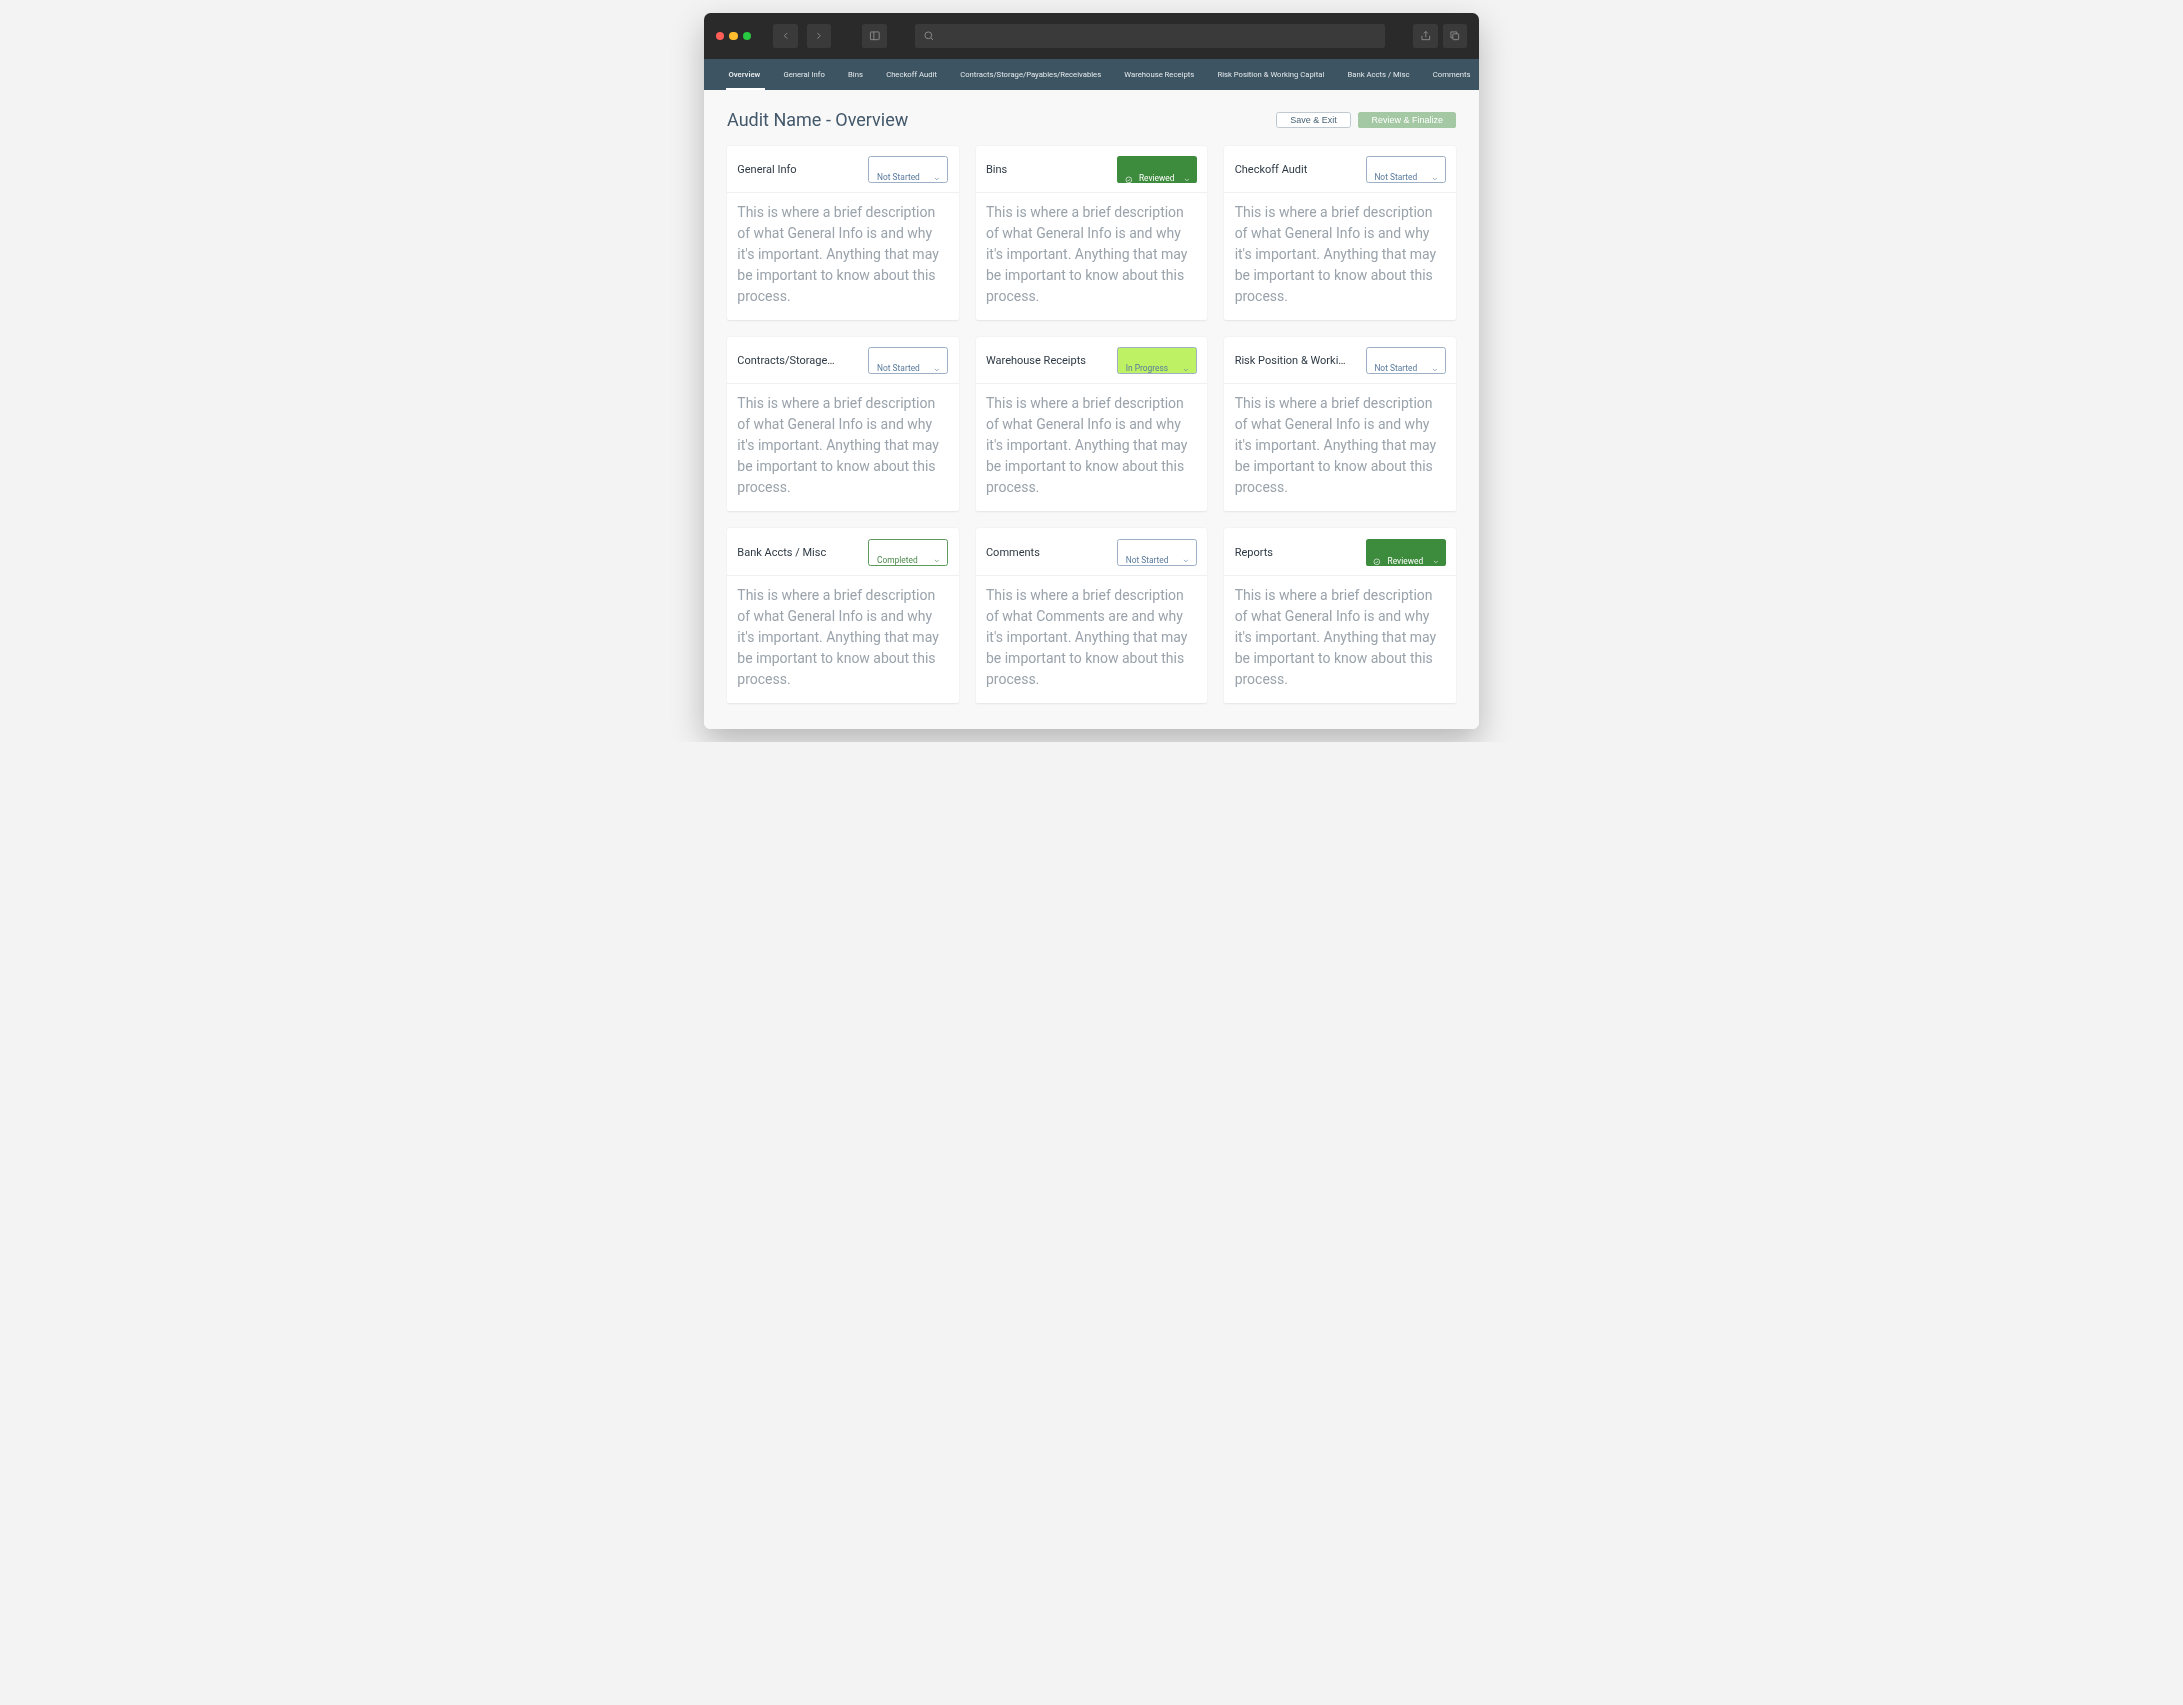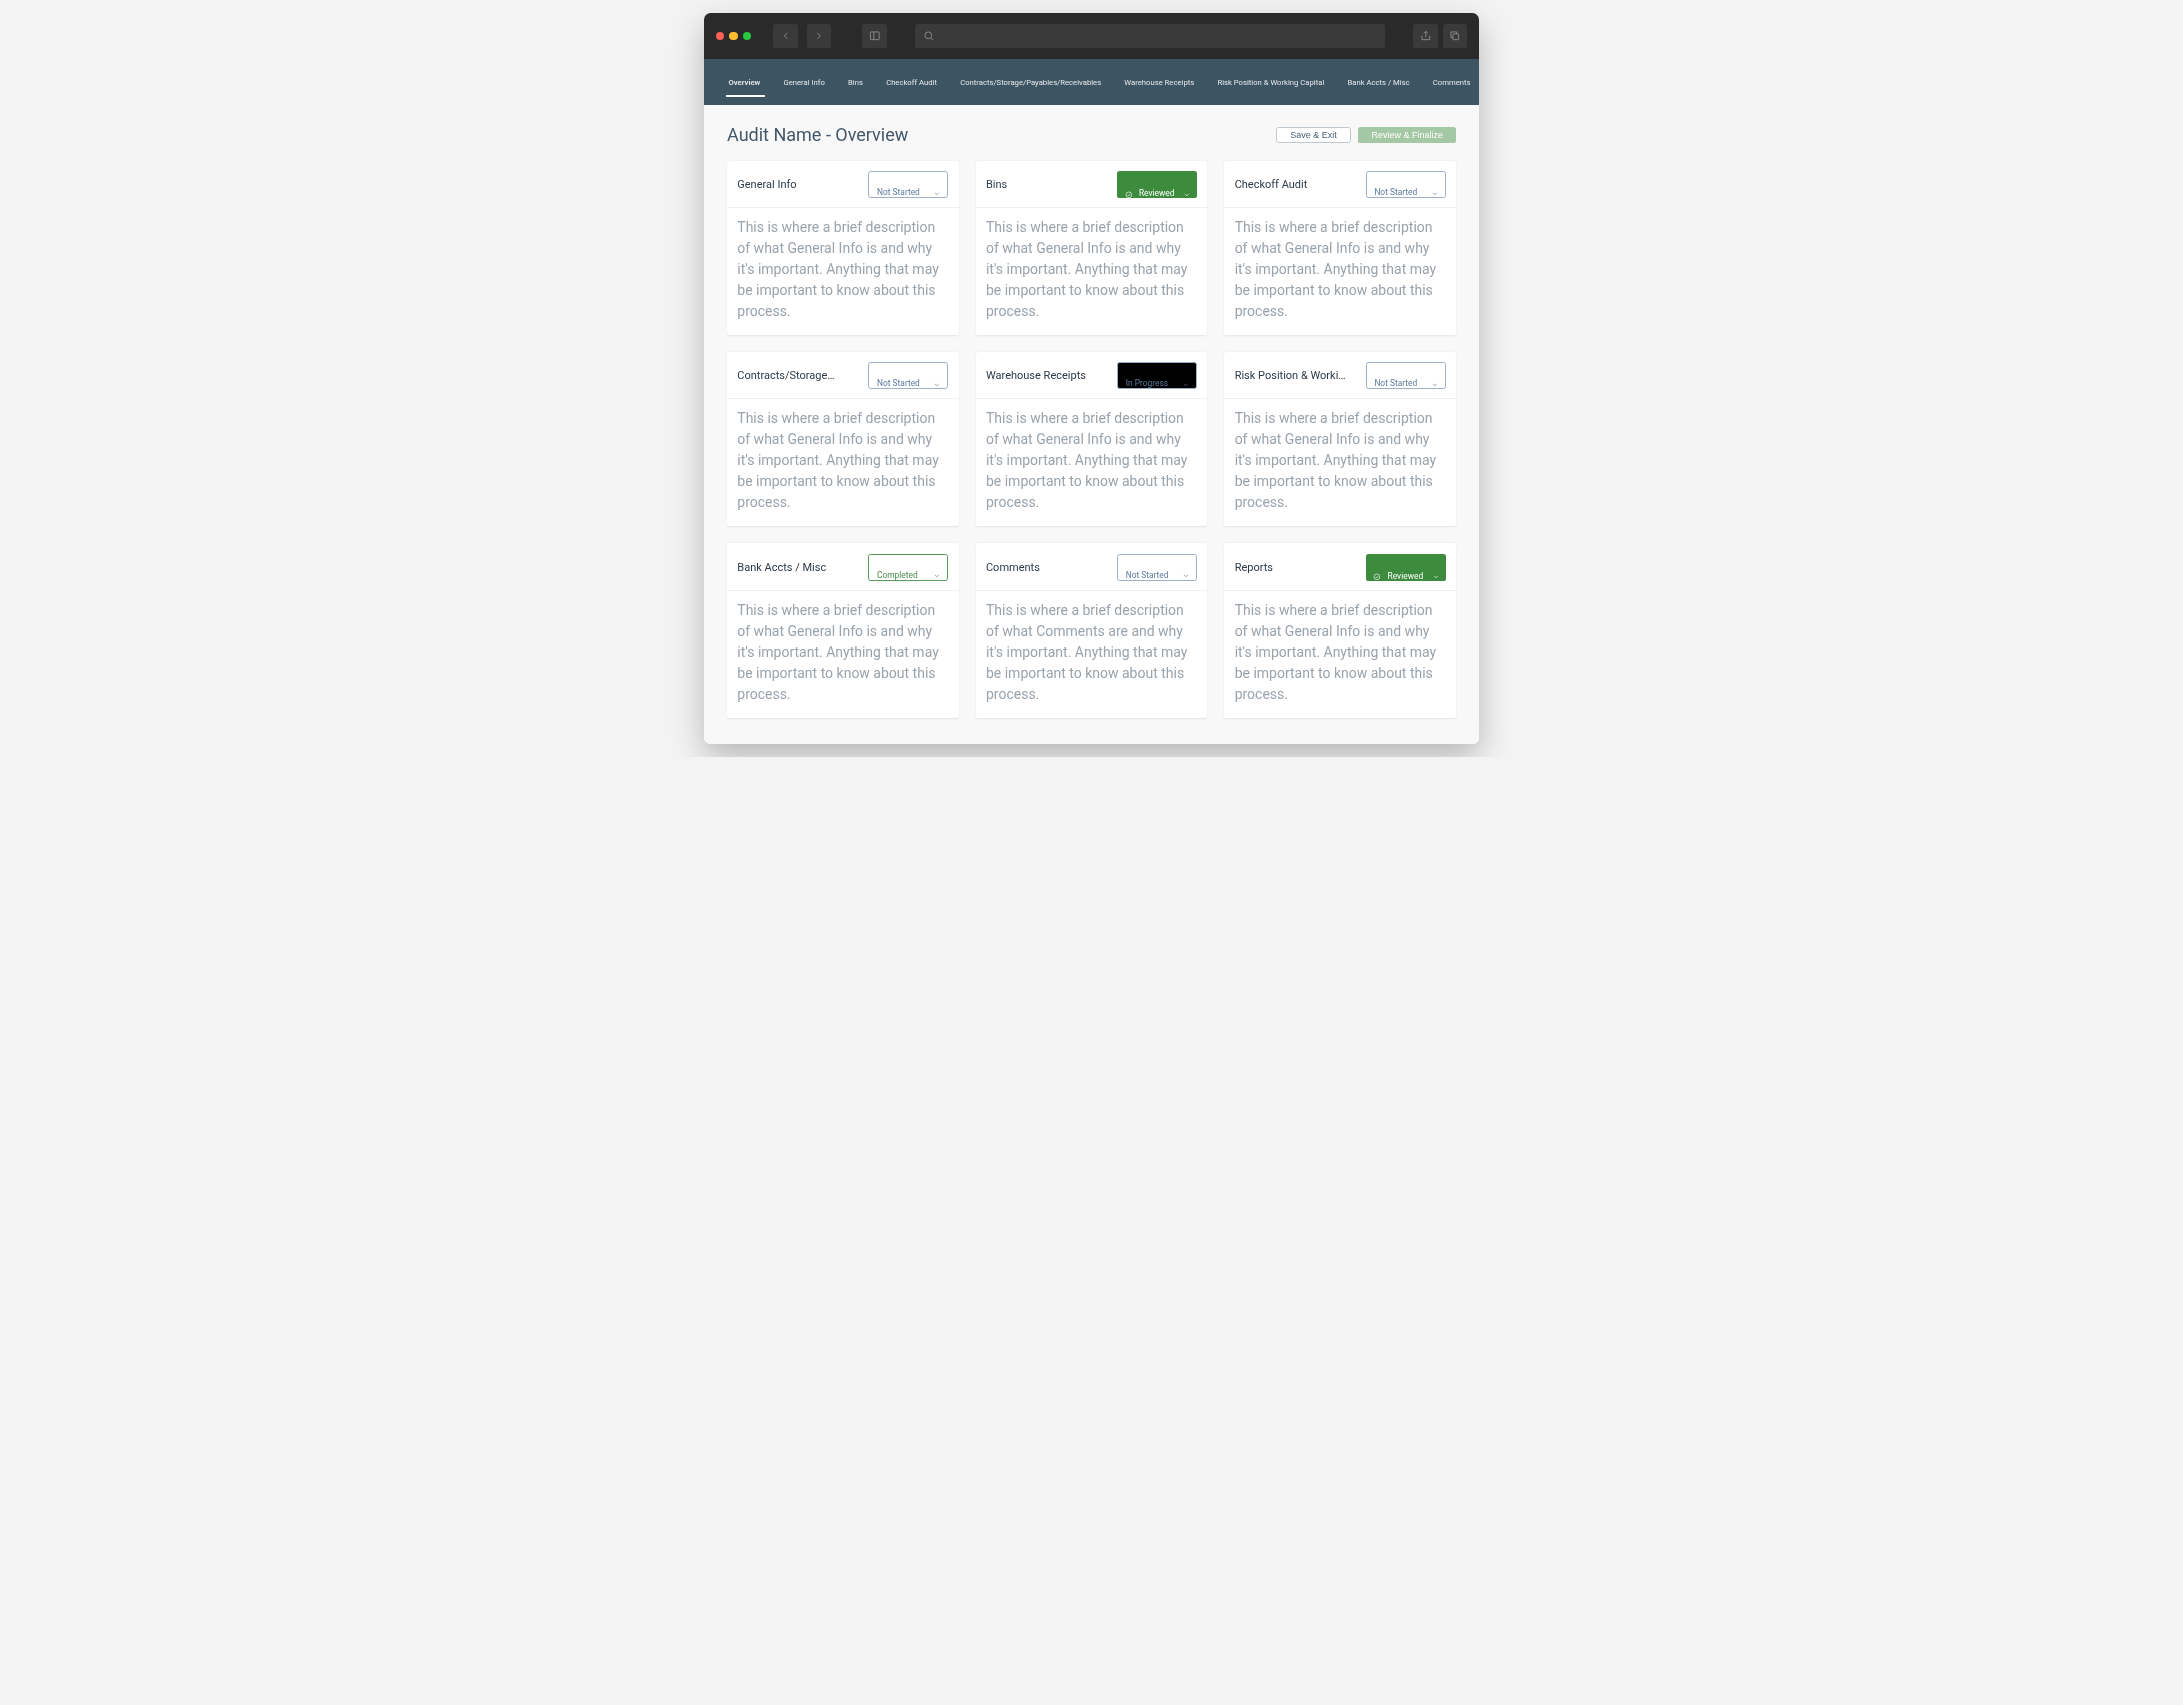--- a/index.html
+++ b/index.html
@@ -73,21 +73,21 @@
   }
   .logo-sub { font-size: 3.9px; letter-spacing: 0.6px; opacity: 0.85; }
   .app-title-wrap { display: flex; align-items: center; gap: 6.5px; cursor: pointer; }
   .app-title-wrap svg { width: 7.7px; height: 7.7px; fill: none; stroke: #d9e0e4; stroke-width: 2; }
   .header-spacer { flex: 1; }
   .login-wrap { display: flex; align-items: center; gap: 6.5px; font-size: 8.4px; cursor: pointer; }
   .login-wrap svg { width: 7.7px; height: 7.7px; fill: none; stroke: #d9e0e4; stroke-width: 2; }
 
   
   .tabs-bar {
-    height: 46px;
+    height: 31px;
     background: #3d5462;
     display: flex;
     align-items: center;
     padding: 0 15.5px;
     gap: 0;
   }
   .tab-item {
     color: #e5eaed;
     font-size: 7.7px;
     padding: 0 11.6px;
@@ -189,21 +189,21 @@
   .status-select svg { width: 7.7px; height: 7.7px; stroke-width: 2; fill: none; }
   .status-not-started {
     border-color: #9db0c6;
     color: #5a7a9e;
     background: #fff;
   }
   .status-not-started svg { stroke: #5a7a9e; }
   .status-in-progress {
     border-color: #9db0c6;
     color: #5a7a9e;
-    background: #000000;
+    background: #bef264;
   }
   .status-in-progress svg { stroke: #5a7a9e; }
   .status-completed {
     border-color: #5a9a5a;
     color: #4c8a4c;
     background: #fff;
   }
   .status-completed svg { stroke: #4c8a4c; }
   .status-reviewed {
     background: #3d8b3d;

